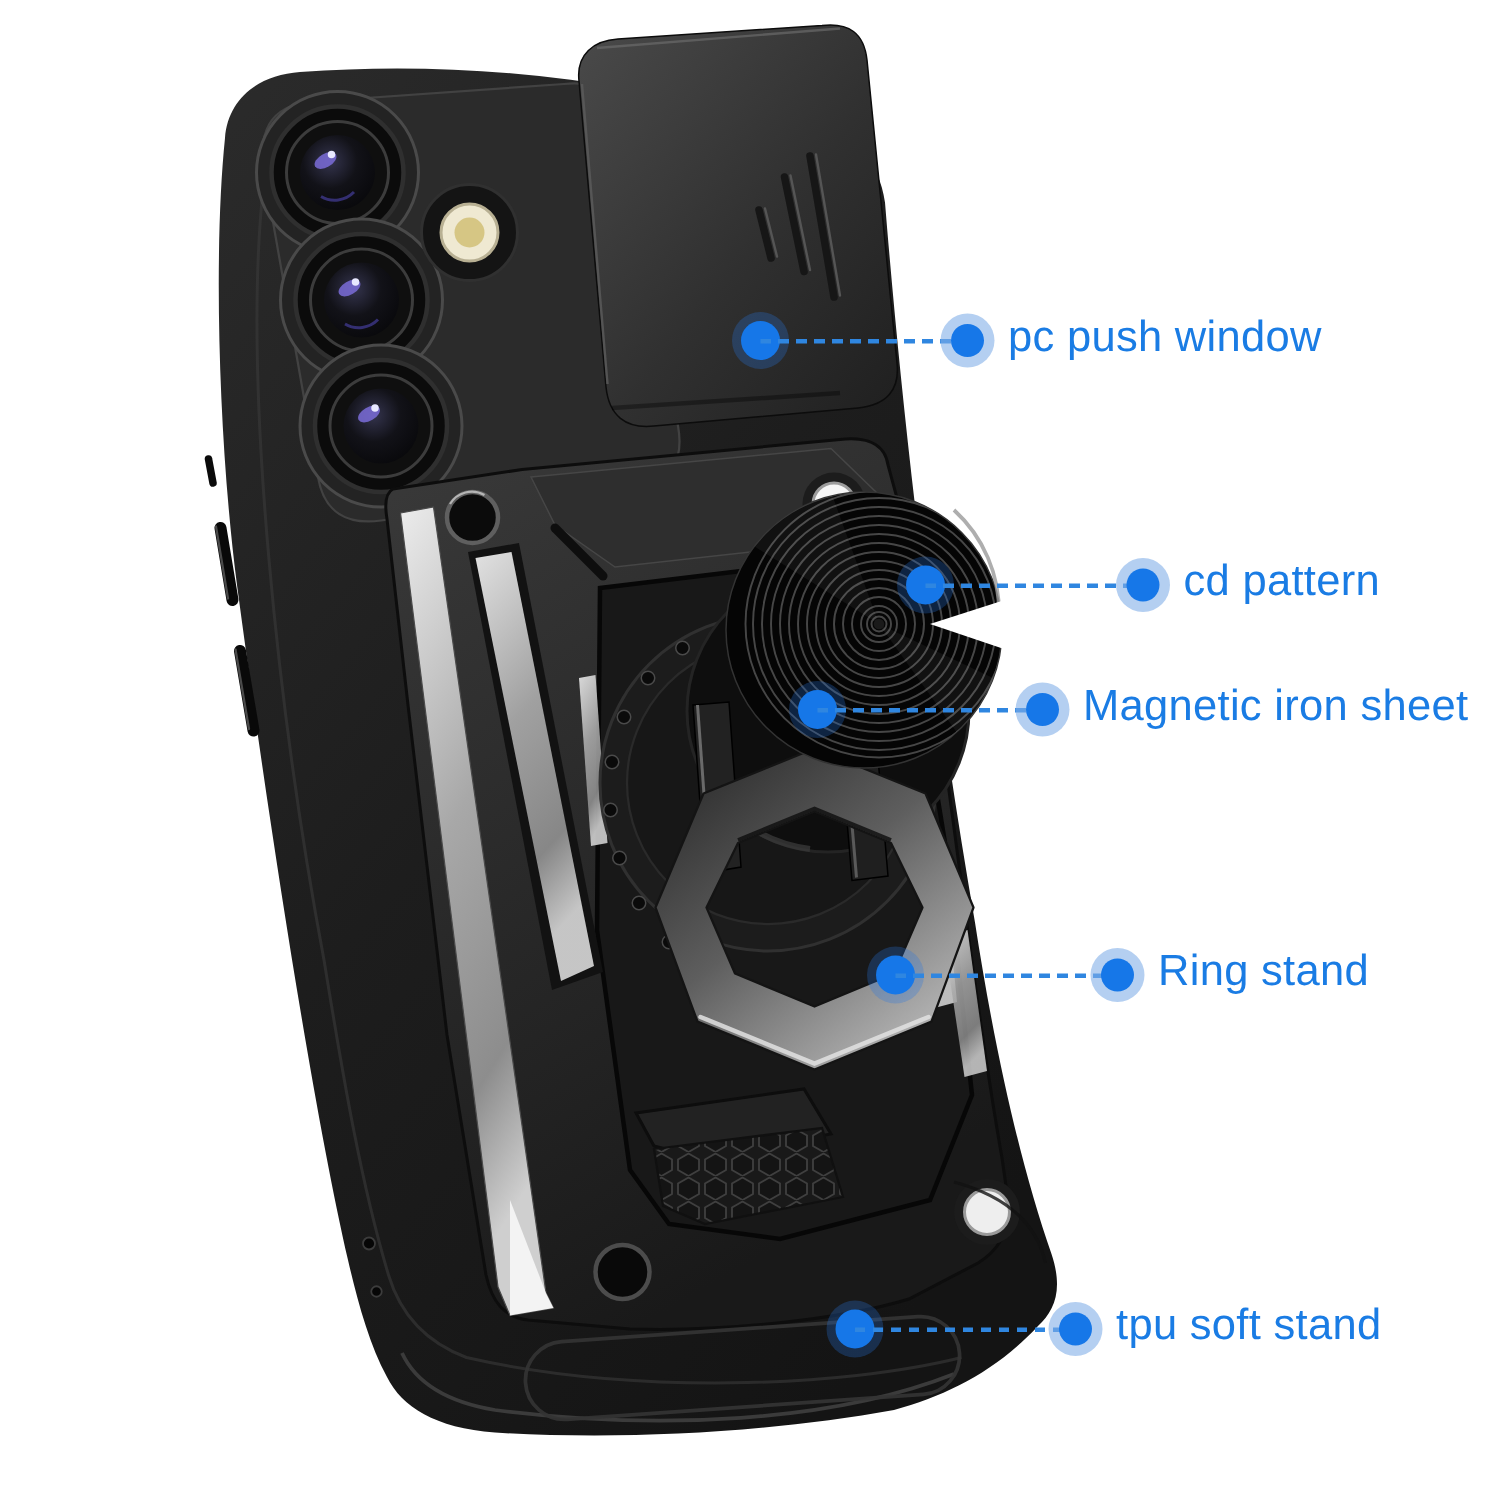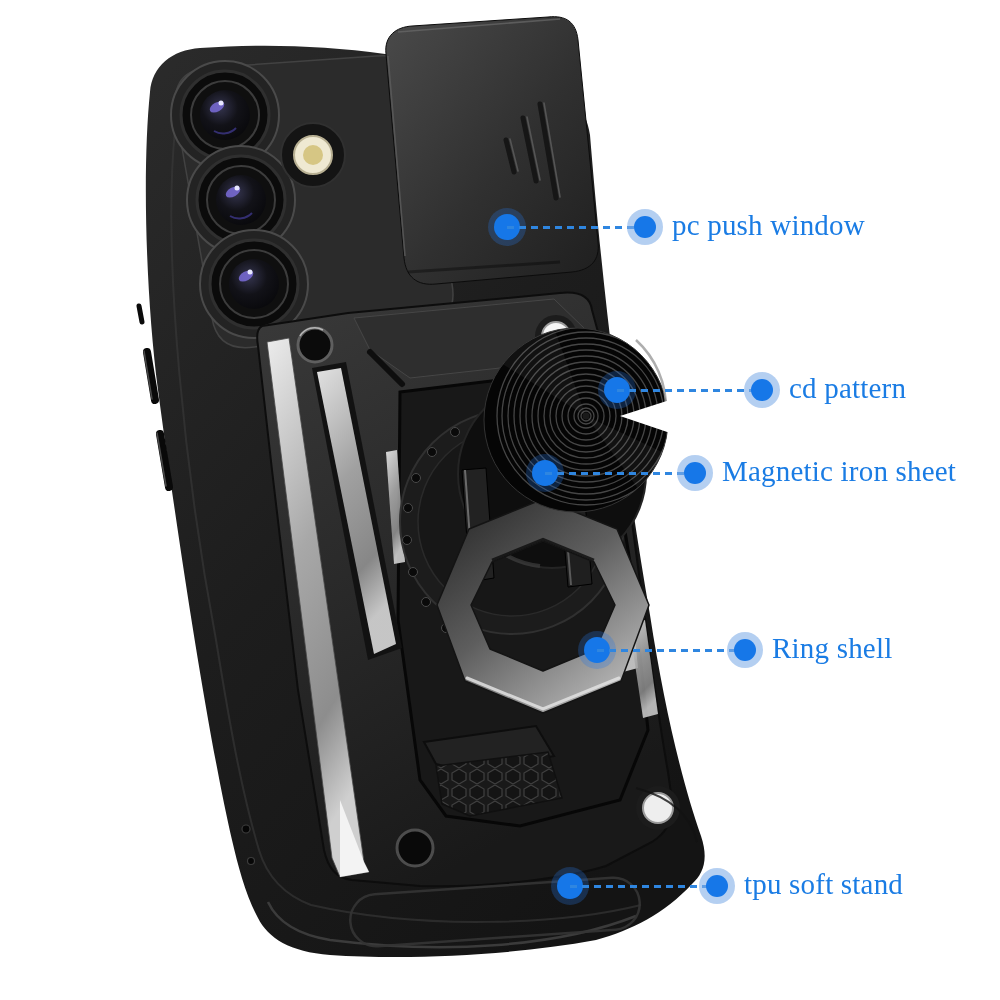--- a/index.html
+++ b/index.html
@@ -15,21 +15,21 @@
     width:26px;height:26px;border-radius:50%;background:var(--marker-dot);
     box-shadow:0 0 0 6px var(--anchor-glow);}
   .connector{position:absolute;left:var(--ax);top:calc(var(--y) - 1.5px);
     width:calc(var(--mx) - var(--ax));height:3px;
     background:repeating-linear-gradient(90deg,var(--connector-line) 0 7px,transparent 7px 12px);}
   .marker-dot{position:absolute;left:calc(var(--mx) - 11px);top:calc(var(--y) - 11px);
     width:22px;height:22px;border-radius:50%;background:var(--marker-dot);
     box-shadow:0 0 0 7px var(--marker-halo);}
   .callout-label{position:absolute;left:calc(var(--mx) + 27px);top:var(--y);
     transform:translateY(-55%);font-size:29px;color:var(--label-text);
-    white-space:nowrap;letter-spacing:.2px;font-family:Liberation Serif, serif;}
+    white-space:nowrap;letter-spacing:.2px;}
 </style>
 </head>
 <body>
 
 <div class="scene">
 
 <svg width="1000" height="1000" viewBox="0 0 1000 1000" aria-hidden="true">
   <defs>
     <linearGradient id="caseGrad" x1="0" y1="0" x2="0.7" y2="1">
       <stop offset="0" stop-color="#2b2b2b"></stop>
@@ -258,21 +258,21 @@
   <span class="anchor-dot"></span>
   <span class="connector"></span>
   <span class="marker-dot"></span>
   <span class="callout-label">Magnetic iron sheet</span>
 </div>
 
 <div class="callout" style="--ax:597px; --mx:745px; --y:650px;">
   <span class="anchor-dot"></span>
   <span class="connector"></span>
   <span class="marker-dot"></span>
-  <span class="callout-label">Ring shell</span>
+  <span class="callout-label">Ring stand</span>
 </div>
 
 <div class="callout" style="--ax:570px; --mx:717px; --y:886px;">
   <span class="anchor-dot"></span>
   <span class="connector"></span>
   <span class="marker-dot"></span>
   <span class="callout-label">tpu soft stand</span>
 </div>
 
 </div>

